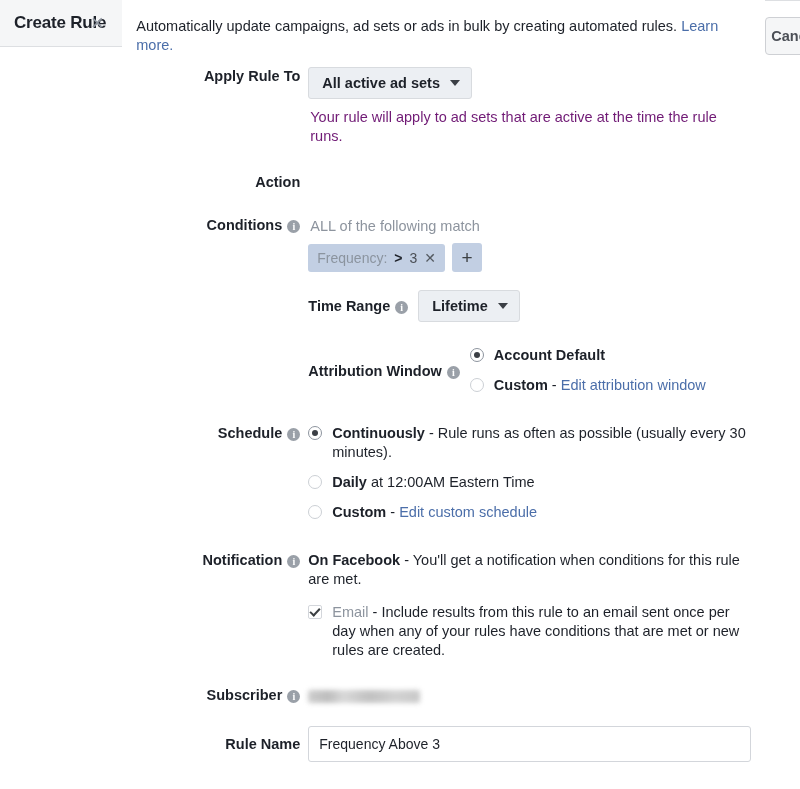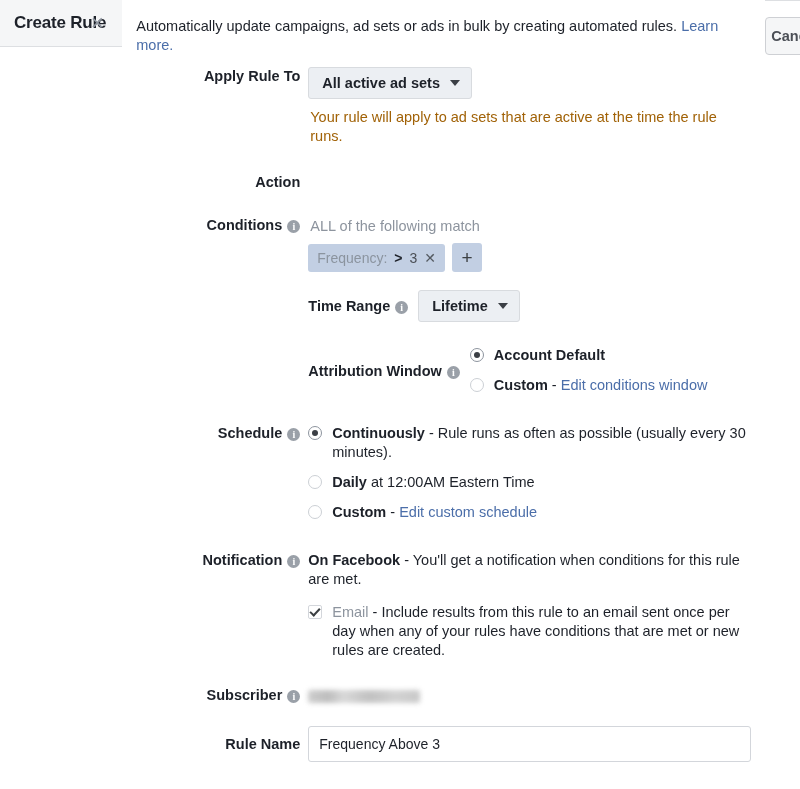--- a/index.html
+++ b/index.html
@@ -137,21 +137,21 @@
   .caret {
     width: 0; height: 0;
     border-left: 5px solid transparent;
     border-right: 5px solid transparent;
     border-top: 6px solid #3b3f45;
     display: inline-block;
   }
 
   .helper {
     font-size: 14.5px;
-    color: #a16207;
+    color: #701a75;
     padding: 9px 0 0 2px;
     line-height: 1.3;
   }
 
   
   .cond-title {
     font-size: 14.5px;
     color: #8d949e;
     padding: 2px 0 0 2px;
   }
@@ -404,21 +404,21 @@
           <div>
             <div class="opt">
               <span class="radio checked"></span>
               <span>
                 <b>Account Default</b><span class="muted"></span>
               </span>
             </div>
             <div class="opt" style="margin-bottom:0;">
               <span class="radio"></span>
               <span>
-                <b>Custom</b><span class="muted"> - </span><a href="#">Edit conditions window</a>
+                <b>Custom</b><span class="muted"> - </span><a href="#">Edit attribution window</a>
               </span>
             </div>
           </div>
         </div>
       </div>
     </div>
 
     <div class="row" style="margin-top:29px;">
       <div class="lbl-col">
         <span>Schedule</span>

